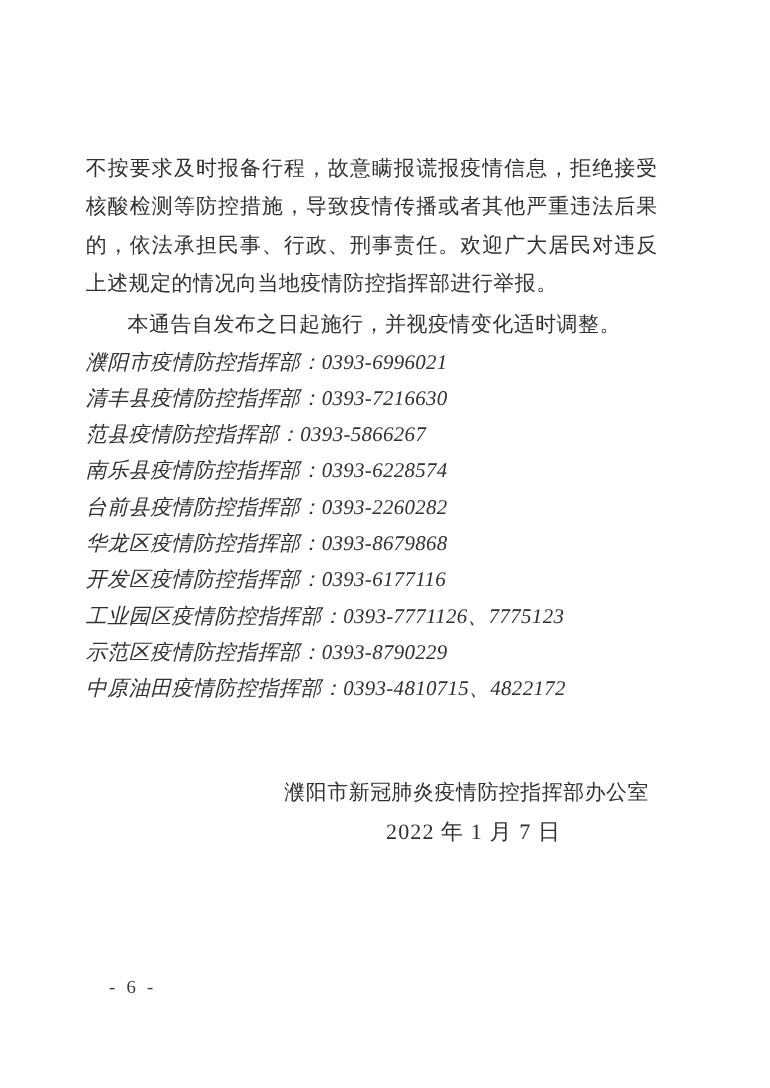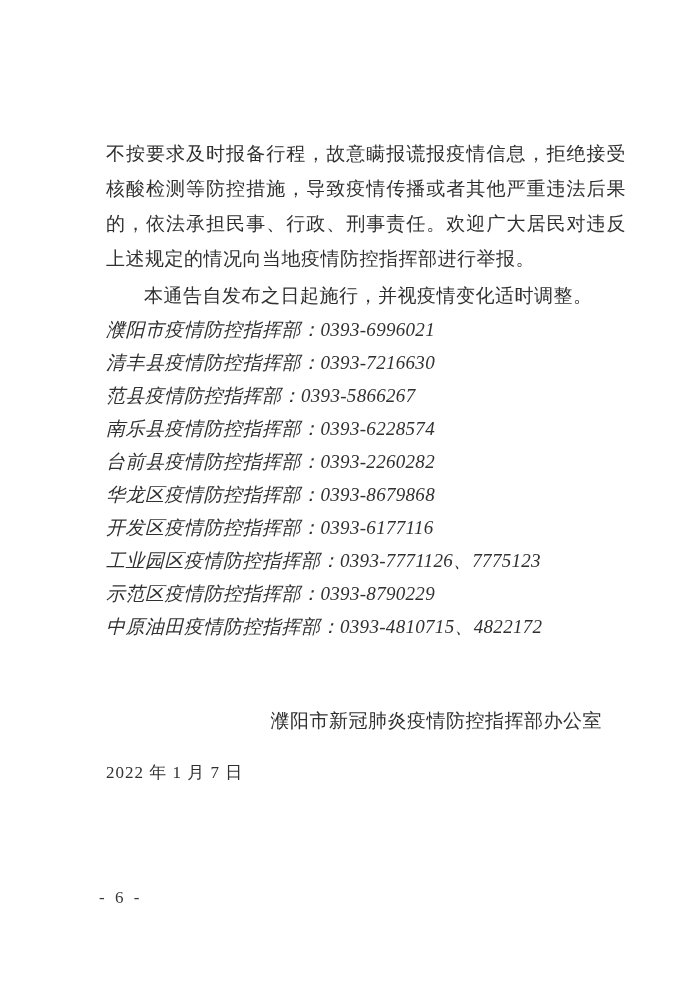--- a/index.html
+++ b/index.html
@@ -11,21 +11,21 @@
     position: relative;
     width: 700px;
     height: 989px;
     background: #ffffff;
     color: #303030;
     font-family: "Liberation Serif", "DejaVu Serif", serif;
     overflow: hidden;
   }
   .content {
     position: absolute;
-    left: 106px;
+    left: 78px;
     top: 136px;
     width: 520px;
   }
   .para {
     margin: 0;
     font-size: 19px;
     line-height: 35px;
     text-align: justify;
     text-justify: inter-ideograph;
     letter-spacing: 0.5px;
@@ -51,32 +51,32 @@
     white-space: nowrap;
     font-style: italic;
   }
   .hotline-number {
     letter-spacing: 0.3px;
   }
   .signature-block {
     margin-top: 60px;
   }
   .issuer {
-    margin: 16px;
+    margin: 0;
     font-size: 19px;
     line-height: 36px;
     text-align: right;
     padding-right: 8px;
     letter-spacing: 0.5px;
   }
   .date {
     margin: 0;
-    font-size: 17px;
+    font-size: 20px;
     line-height: 36px;
-    text-align: left;
+    text-align: right;
     padding-right: 88px;
     letter-spacing: 1px;
   }
   .page-number {
     position: absolute;
     left: 99px;
     top: 888px;
     font-size: 17px;
     letter-spacing: 3px;
     color: #3a3a3a;

